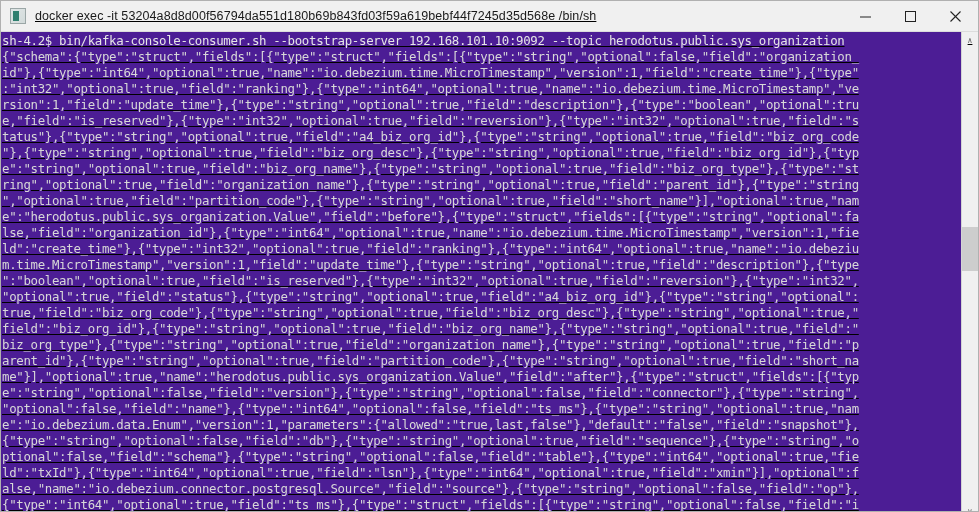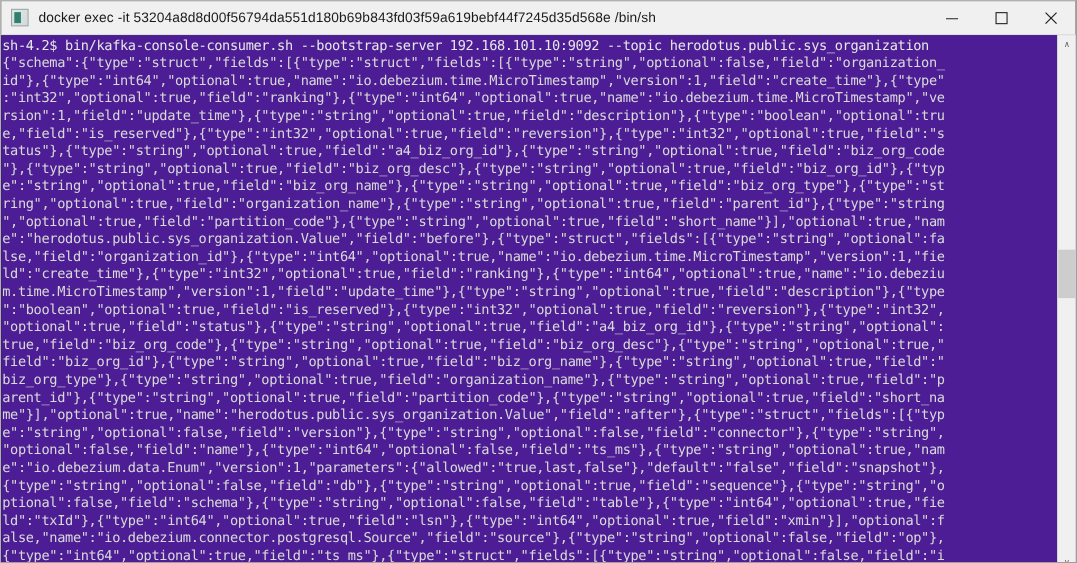--- a/index.html
+++ b/index.html
@@ -15,20 +15,21 @@
   }
 
   #app {
     position: relative;
     width: 979px;
     height: 512px;
     background: #000000;
     box-sizing: border-box;
     border: 1px solid #b0b0b0;
     overflow: hidden;
+    text-decoration: underline;
   }
 
   
   .titlebar {
     position: relative;
     height: 30px;
     background: #f0f0f0;
     display: flex;
     align-items: center;
     flex: none;

